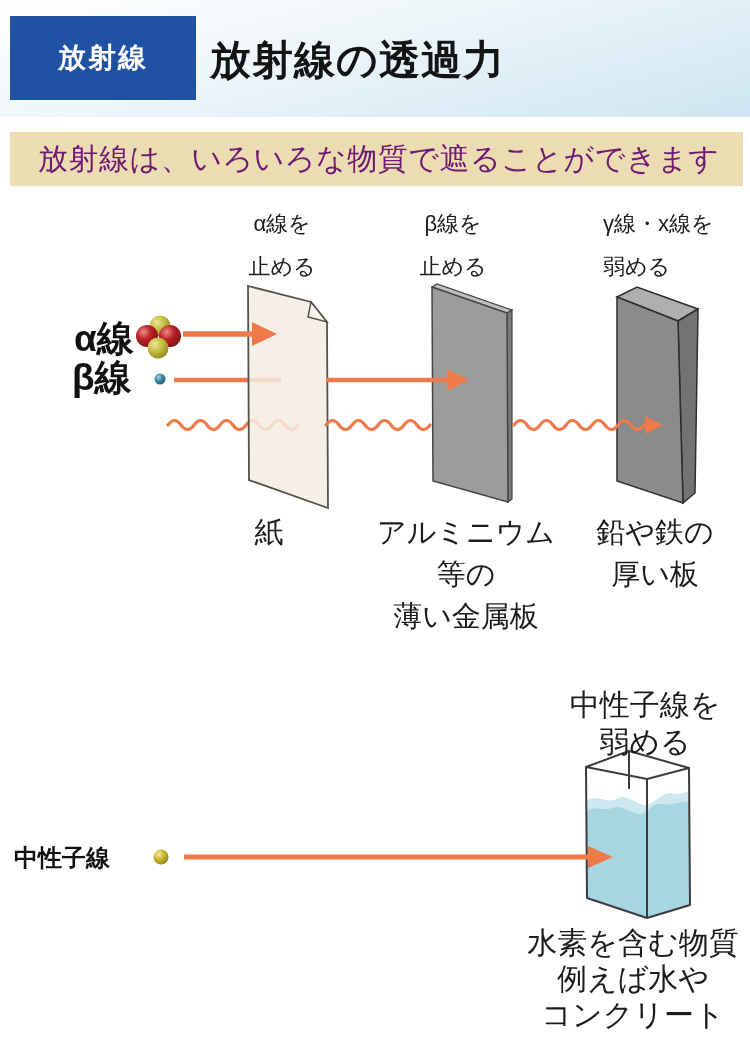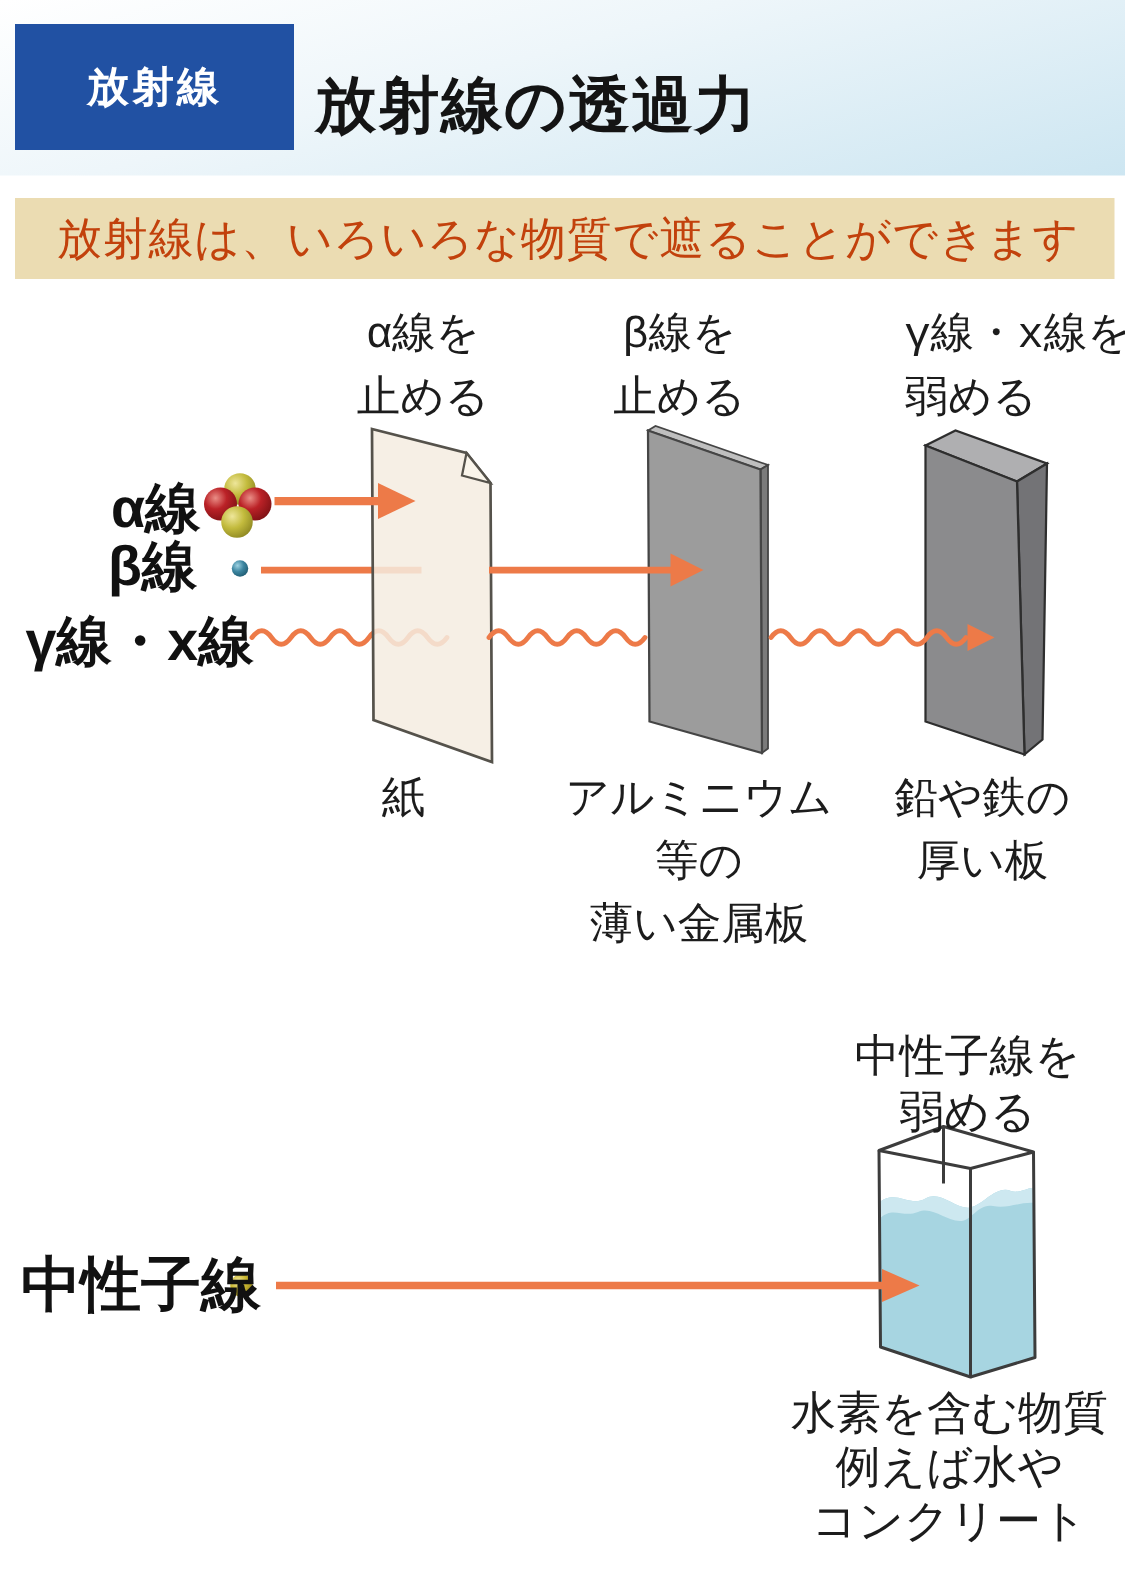--- a/index.html
+++ b/index.html
@@ -4,29 +4,29 @@
 <style>
   html,body{margin:0;padding:0;background:#fff;}
   .page{position:relative;width:750px;height:1048px;background:#ffffff;
         font-family:"Liberation Sans","DejaVu Sans",sans-serif;overflow:hidden;}
   
   .header-band{position:absolute;left:0;top:0;width:750px;height:117px;
       background:linear-gradient(165deg,#ffffff 0%,#eef6fa 40%,#cbe5f1 100%);padding-left:42px;}
   .badge{position:absolute;left:10px;top:16px;width:186px;height:84px;background:#2151A3;
       color:#fff;display:flex;align-items:center;justify-content:center;
       font-size:28px;font-weight:bold;letter-spacing:2px;}
-  .title{position:absolute;left:210px;top:43px;font-size:41px;font-weight:bold;color:#141414;letter-spacing:1px;}
+  .title{position:absolute;left:210px;top:33px;font-size:41px;font-weight:bold;color:#141414;letter-spacing:1px;}
   
   .banner{position:absolute;left:10px;top:132px;width:733px;height:54px;background:#EBDCB2;
       display:flex;align-items:center;padding-left:28px;box-sizing:border-box;
-      font-size:30px;color:#c2410c;letter-spacing:0.5px;}
+      font-size:30px;color:#701a75;letter-spacing:0.5px;}
   
   .lbl{position:absolute;color:#1c1c1c;}
   .lbl span{display:block;}
-  .top-lbl{font-size:29px;line-height:43px;font-family:Liberation Mono, monospace;}
+  .top-lbl{font-size:22px;line-height:43px;}
   .center{text-align:center;}
   .ray-lbl{font-size:37px;font-weight:bold;line-height:33px;color:#111;}
   .mat-lbl{font-size:29px;line-height:42px;text-align:center;}
   .svg-layer{position:absolute;left:0;top:0;}
 </style>
 </head>
 <body>
 
 <div class="page">
 
@@ -143,22 +143,21 @@
     <span>β線を</span>
     <span>止める</span>
   </div>
   <div class="lbl top-lbl" style="left:571px;top:202px;width:175px;margin-left:32px;">
     <span>γ線・x線を</span>
     <span>弱める</span>
   </div>
 
   <div class="lbl ray-lbl" style="left:74px;top:322px;">α線</div>
   <div class="lbl ray-lbl" style="left:72px;top:361px;">β線</div>
-  <div class="lbl ray-lbl" style="left:17px;top:411px;">γ線・x線</div>
-  <div class="lbl ray-lbl" style="left:14px;top:841px;font-size:40px;">中性子線</div>
+  <div class="lbl ray-lbl" style="left:14px;top:841px;font-size:24px;">中性子線</div>
 
   <div class="lbl mat-lbl" style="left:219px;top:511px;width:100px;">
     <span>紙</span>
   </div>
   <div class="lbl mat-lbl" style="left:366px;top:511px;width:200px;">
     <span>アルミニウム</span>
     <span>等の</span>
     <span>薄い金属板</span>
   </div>
   <div class="lbl mat-lbl" style="left:555px;top:511px;width:200px;">

